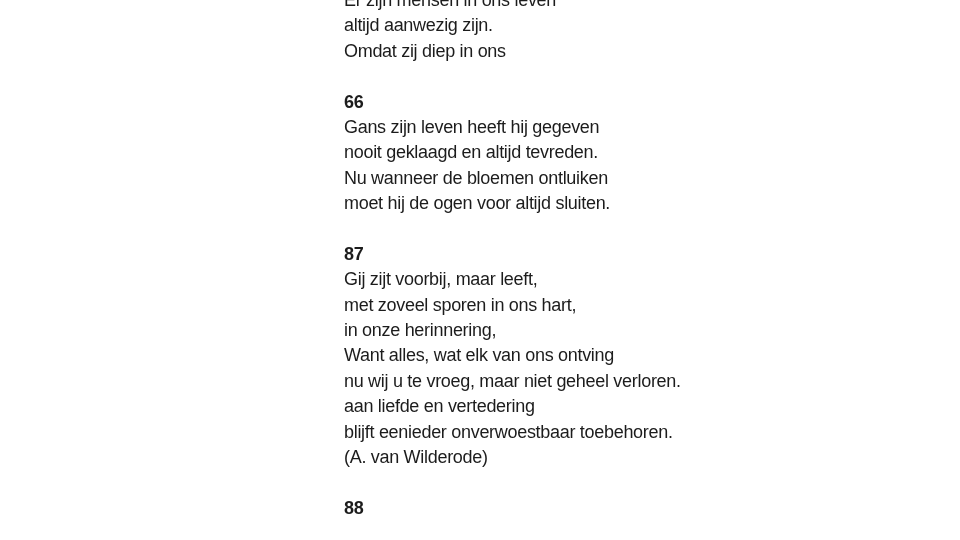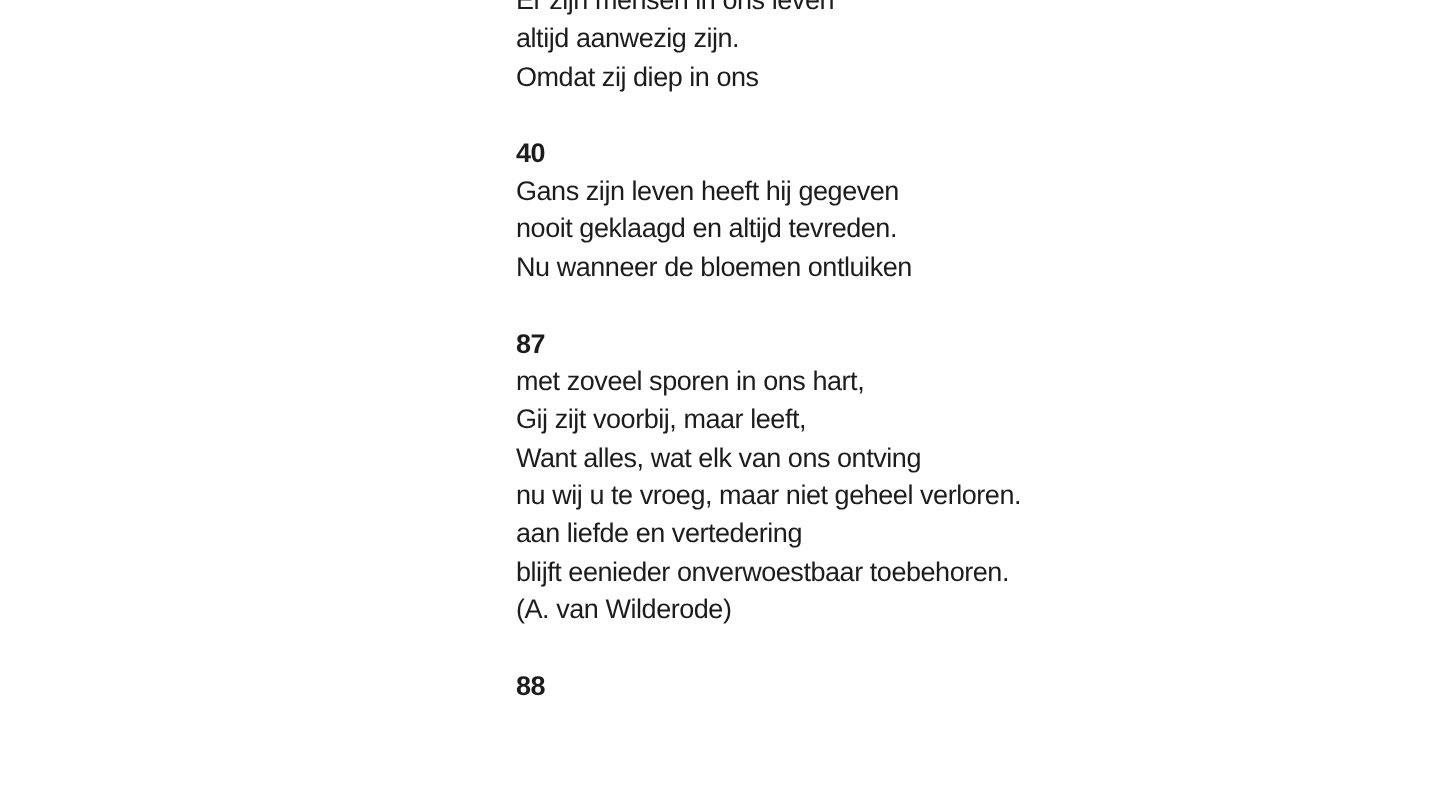--- a/index.html
+++ b/index.html
@@ -37,28 +37,30 @@
 </style>
 </head>
 <body>
 
 <div class="page">
   <div class="text-column">
       <div class="line">Er zijn mensen in ons leven</div>
       <div class="line">altijd aanwezig zijn.</div>
       <div class="line">Omdat zij diep in ons</div>
       <div class="line"></div>
-      <div class="line poem-number">40</div>
+      <div class="line poem-number">66</div>
       <div class="line">Gans zijn leven heeft hij gegeven</div>
       <div class="line">nooit geklaagd en altijd tevreden.</div>
       <div class="line">Nu wanneer de bloemen ontluiken</div>
+      <div class="line">moet hij de ogen voor altijd sluiten.</div>
       <div class="line"></div>
       <div class="line poem-number">87</div>
+      <div class="line">Gij zijt voorbij, maar leeft,</div>
       <div class="line">met zoveel sporen in ons hart,</div>
-      <div class="line">Gij zijt voorbij, maar leeft,</div>
+      <div class="line">in onze herinnering,</div>
       <div class="line">Want alles, wat elk van ons ontving</div>
       <div class="line">nu wij u te vroeg, maar niet geheel verloren.</div>
       <div class="line">aan liefde en vertedering</div>
       <div class="line">blijft eenieder onverwoestbaar toebehoren.</div>
       <div class="line">(A. van Wilderode)</div>
       <div class="line"></div>
       <div class="line poem-number">88</div>
     </div>
 </div>
 

